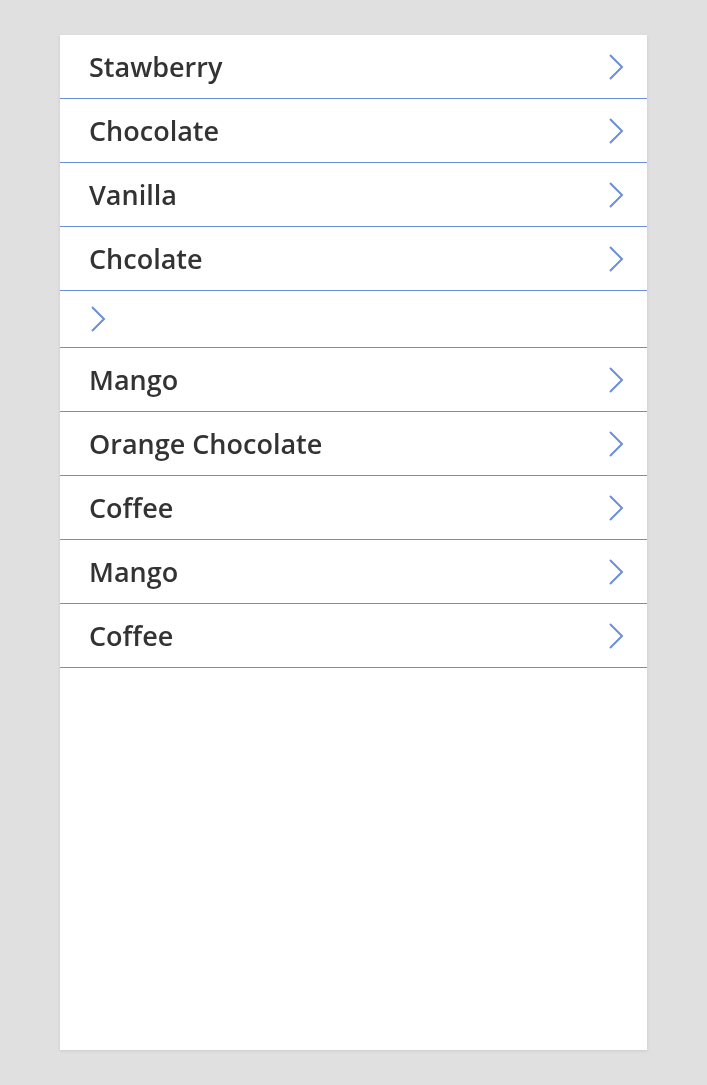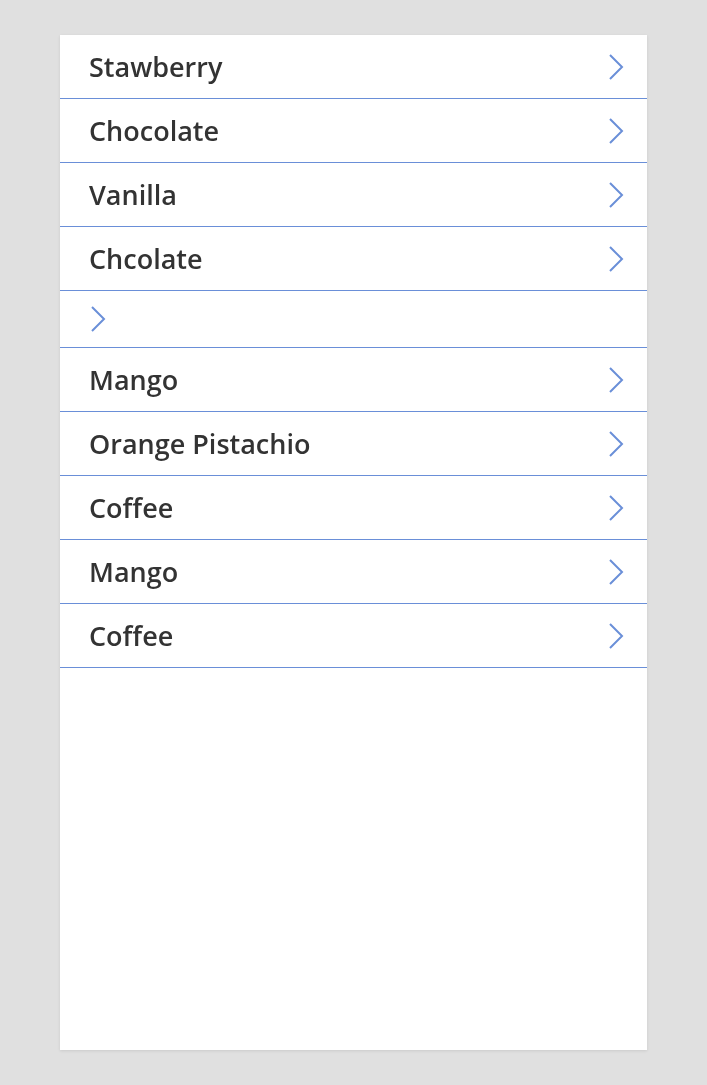--- a/index.html
+++ b/index.html
@@ -89,21 +89,21 @@
     </li>
     <li class="list-item">
       <span class="list-item-label">Mango</span>
       <span class="chevron">
         <svg width="18" height="30" viewBox="0 0 18 30">
             <polyline points="3,3 15,15 3,27" fill="none" stroke="#6a8fd8" stroke-width="2"></polyline>
           </svg>
       </span>
     </li>
     <li class="list-item">
-      <span class="list-item-label">Orange Pistachio</span>
+      <span class="list-item-label">Orange Chocolate</span>
       <span class="chevron">
         <svg width="18" height="30" viewBox="0 0 18 30">
             <polyline points="3,3 15,15 3,27" fill="none" stroke="#6a8fd8" stroke-width="2"></polyline>
           </svg>
       </span>
     </li>
     <li class="list-item">
       <span class="list-item-label">Coffee</span>
       <span class="chevron">
         <svg width="18" height="30" viewBox="0 0 18 30">

